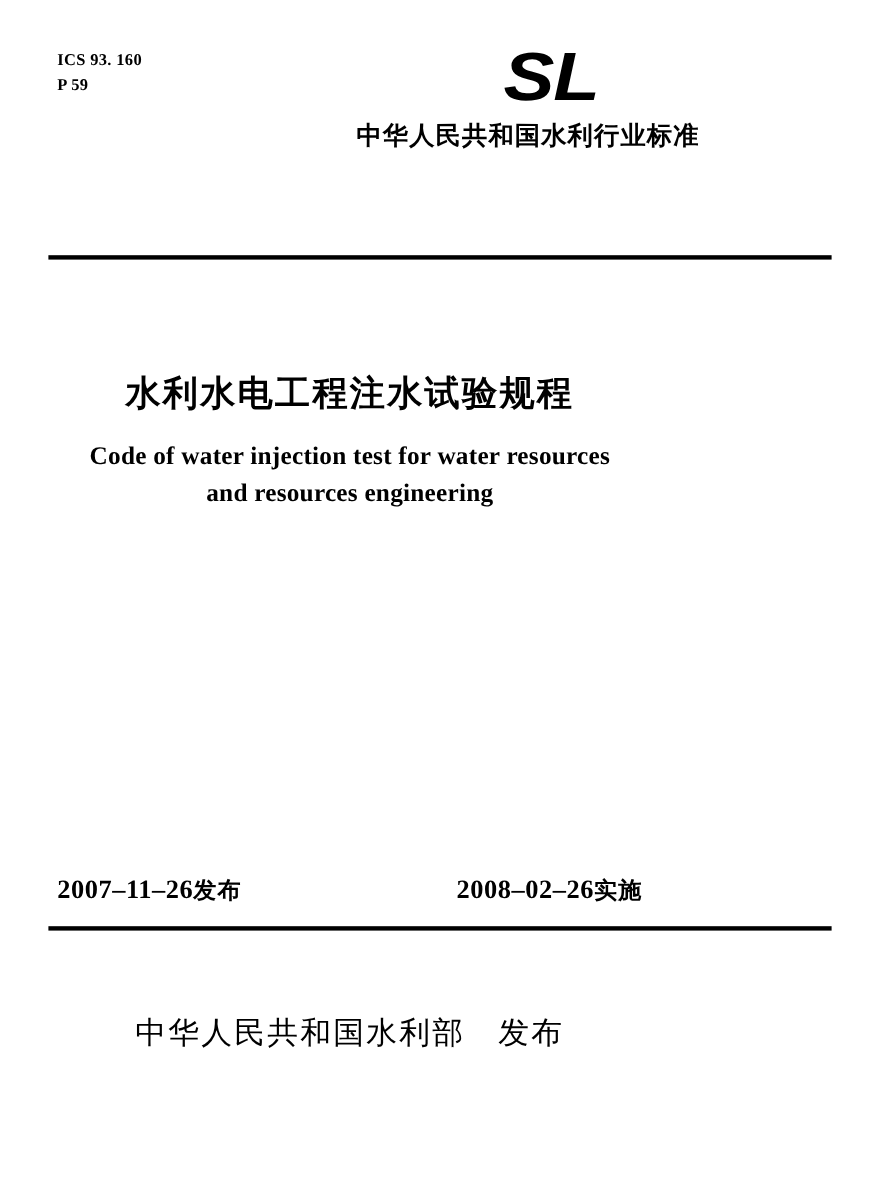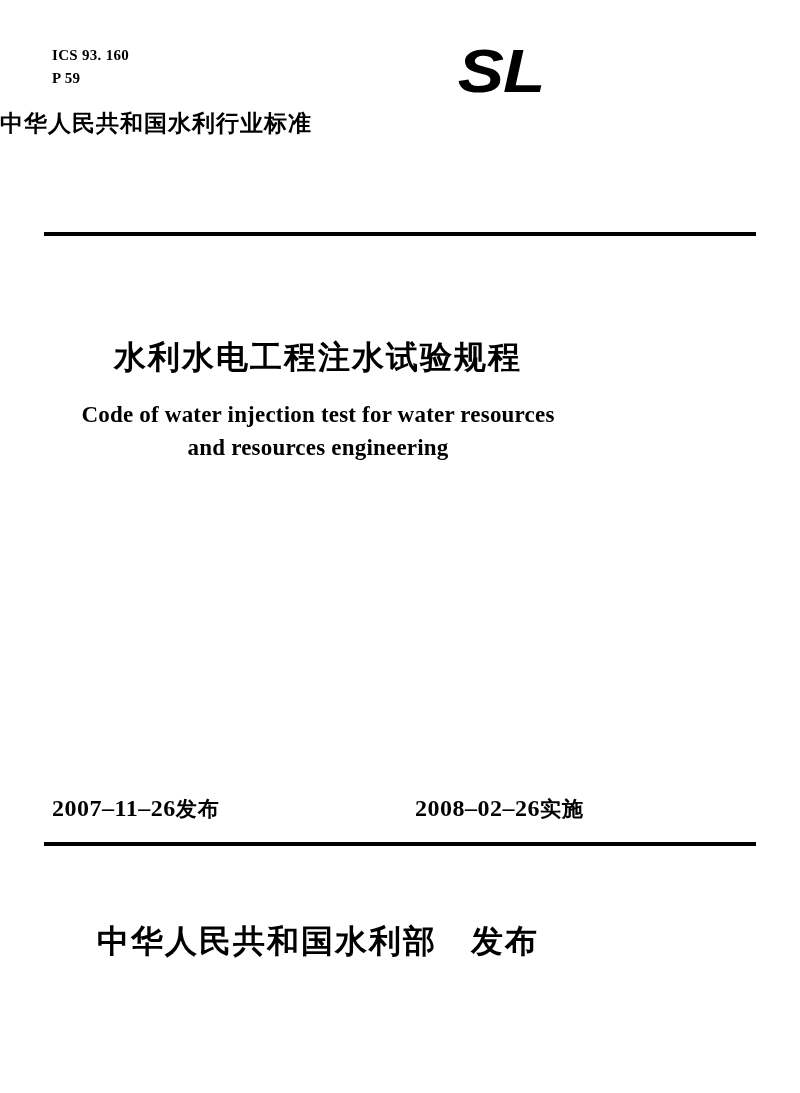--- a/index.html
+++ b/index.html
@@ -54,21 +54,21 @@
     transform: scaleX(1.12);
     transform-origin: right top;
   }
 
   
   .std-org {
     position: absolute;
     left: 0;
     right: 0;
     top: 108px;
-    text-align: left;
+    text-align: right;
     font-family: "DejaVu Sans", sans-serif;
     font-weight: bold;
     font-size: 23px;
     letter-spacing: 1px;
   }
 
   
   .std-no {
     position: absolute;
     left: 0;
@@ -150,22 +150,22 @@
   }
 
   
   .publisher {
     position: absolute;
     left: 0;
     right: 0;
     top: 920px;
     text-align: center;
     font-family: "DejaVu Sans", sans-serif;
-    font-weight: bold;
-    font-size: 32px;
+    font-weight: normal;
+    font-size: 28px;
     letter-spacing: 2px;
   }
 </style>
 </head>
 <body>
 
 <div class="page">
 
   <div class="ics-block">
     <div class="ics-line">ICS 93. 160</div>

